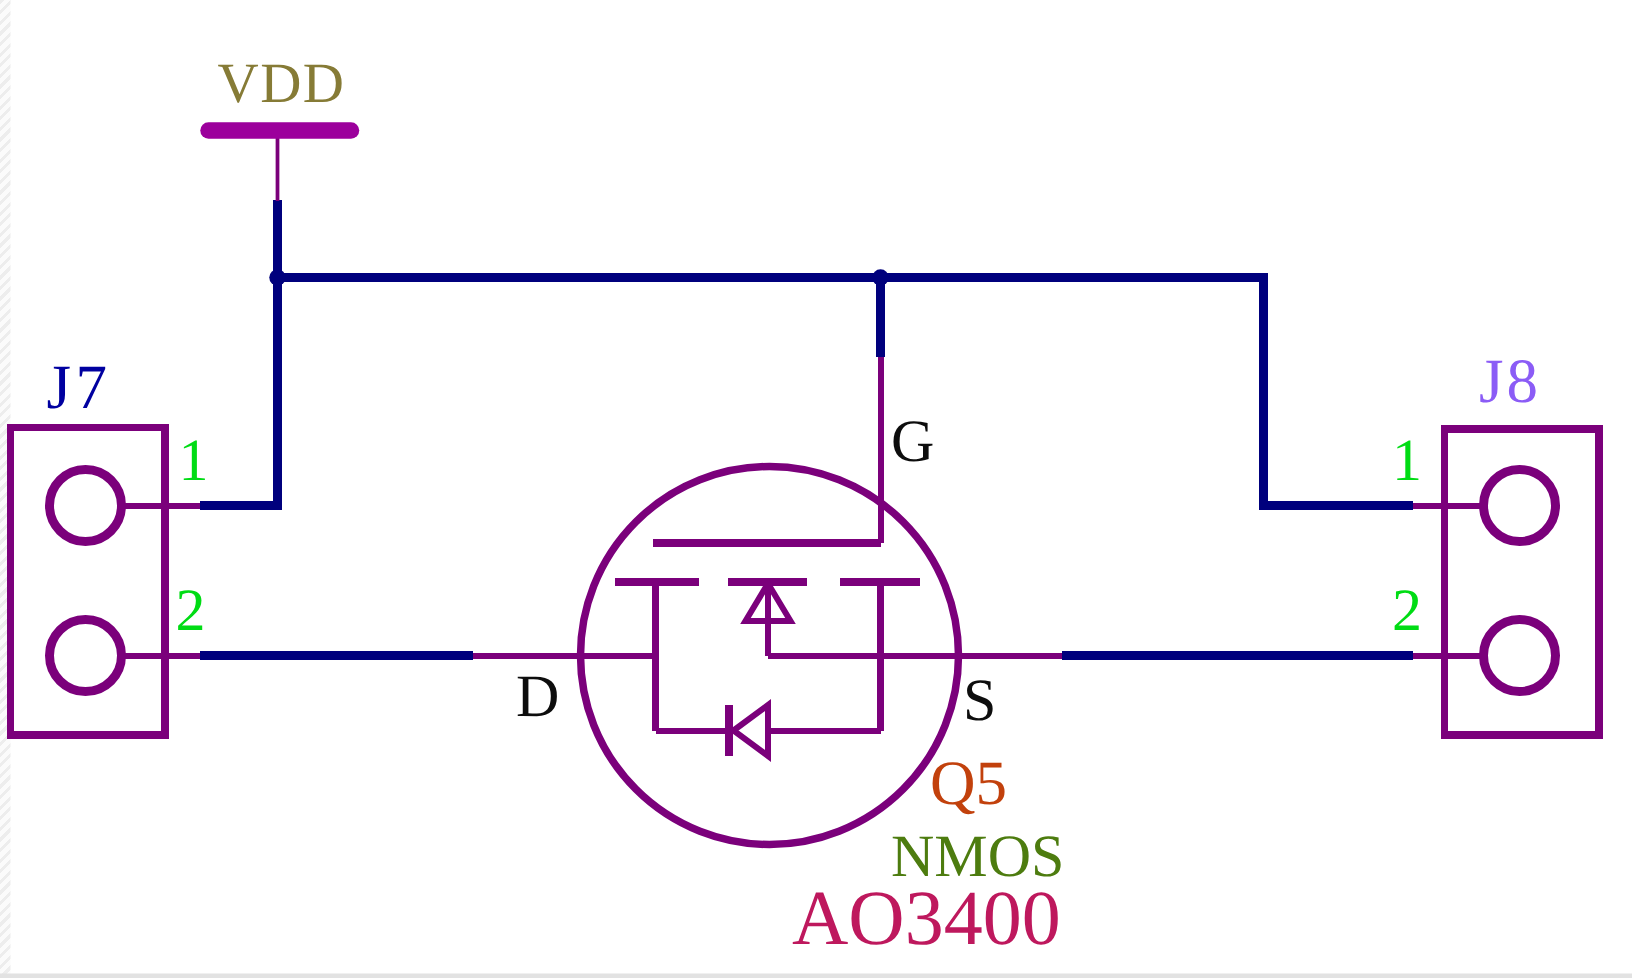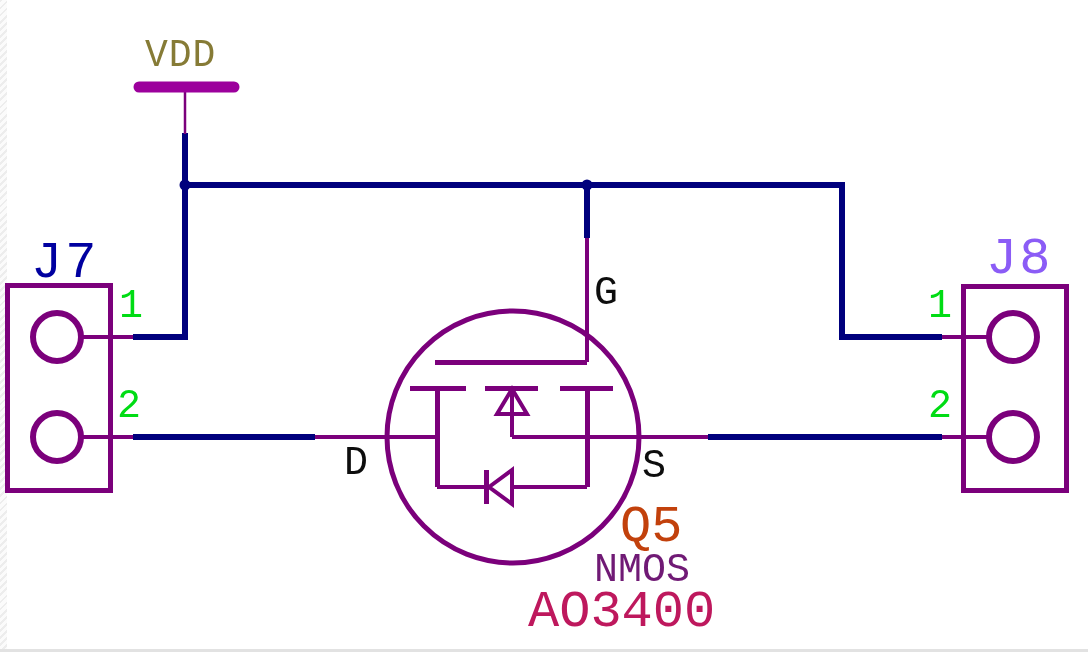--- a/index.html
+++ b/index.html
@@ -1,32 +1,32 @@
 <!DOCTYPE html>
 <html><head>
 <meta charset="utf-8">
 <style>
   html,body{margin:0;padding:0;background:#ffffff;}
   #canvas{
     position:relative;
     width:1088px;height:652px;
     background:#ffffff;
     overflow:hidden;
-    font-family:Liberation Mono, monospace;
+    font-family:Liberation Serif, serif;
   }
   #svg-layer{position:absolute;left:0;top:0;}
   .noFill{fill:none;}
   .lbl{
     position:absolute;
     line-height:1;
     white-space:nowrap;
     user-select:none;
   }
   .f40{font-size:40px;}
-  .f42{font-size:52px;}
+  .f42{font-size:42px;}
   .f38{font-size:38px;}
   .f52{font-size:52px;}
   .edge-strip{
     position:absolute;left:0;top:0;width:7px;height:652px;
     background:repeating-linear-gradient(135deg,#ededed 0px,#ededed 2px,#fbfbfb 2px,#fbfbfb 5px);
   }
   .bottom-edge{
     position:absolute;left:0;bottom:0;width:1088px;height:3px;
     background:#e2e2e2;
   }
@@ -107,17 +107,17 @@
   <div class="lbl f40" style="left: 928px; top: 387px; color: rgb(0, 220, 20);">2</div>
 
   <div class="lbl f40" style="left: 594px; top: 274px; color: rgb(13, 13, 13);">G</div>
 
   <div class="lbl f40" style="left: 344px; top: 444px; color: rgb(13, 13, 13);">D</div>
 
   <div class="lbl f40" style="left: 642px; top: 447px; color: rgb(13, 13, 13);">S</div>
 
   <div class="lbl f42" style="left: 620px; top: 502px; color: #c2410c;">Q5</div>
 
-  <div class="lbl f40" style="left: 594px; top: 551px; color: #701a75;">NMOS</div>
+  <div class="lbl f40" style="left: 594px; top: 551px; color: #4d7c0f;">NMOS</div>
 
   <div class="lbl f52" style="left: 528px; top: 587px; color: #be185d;">AO3400</div>
 
 </div>
 
 </body></html>

